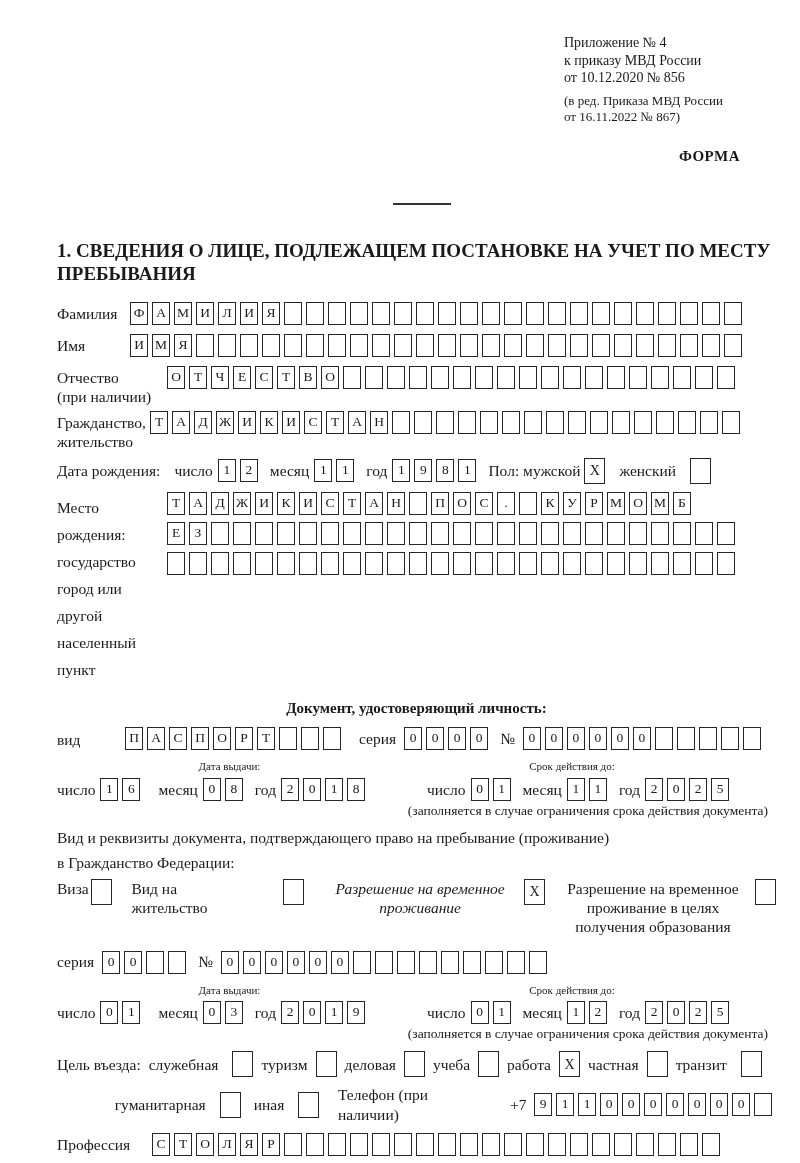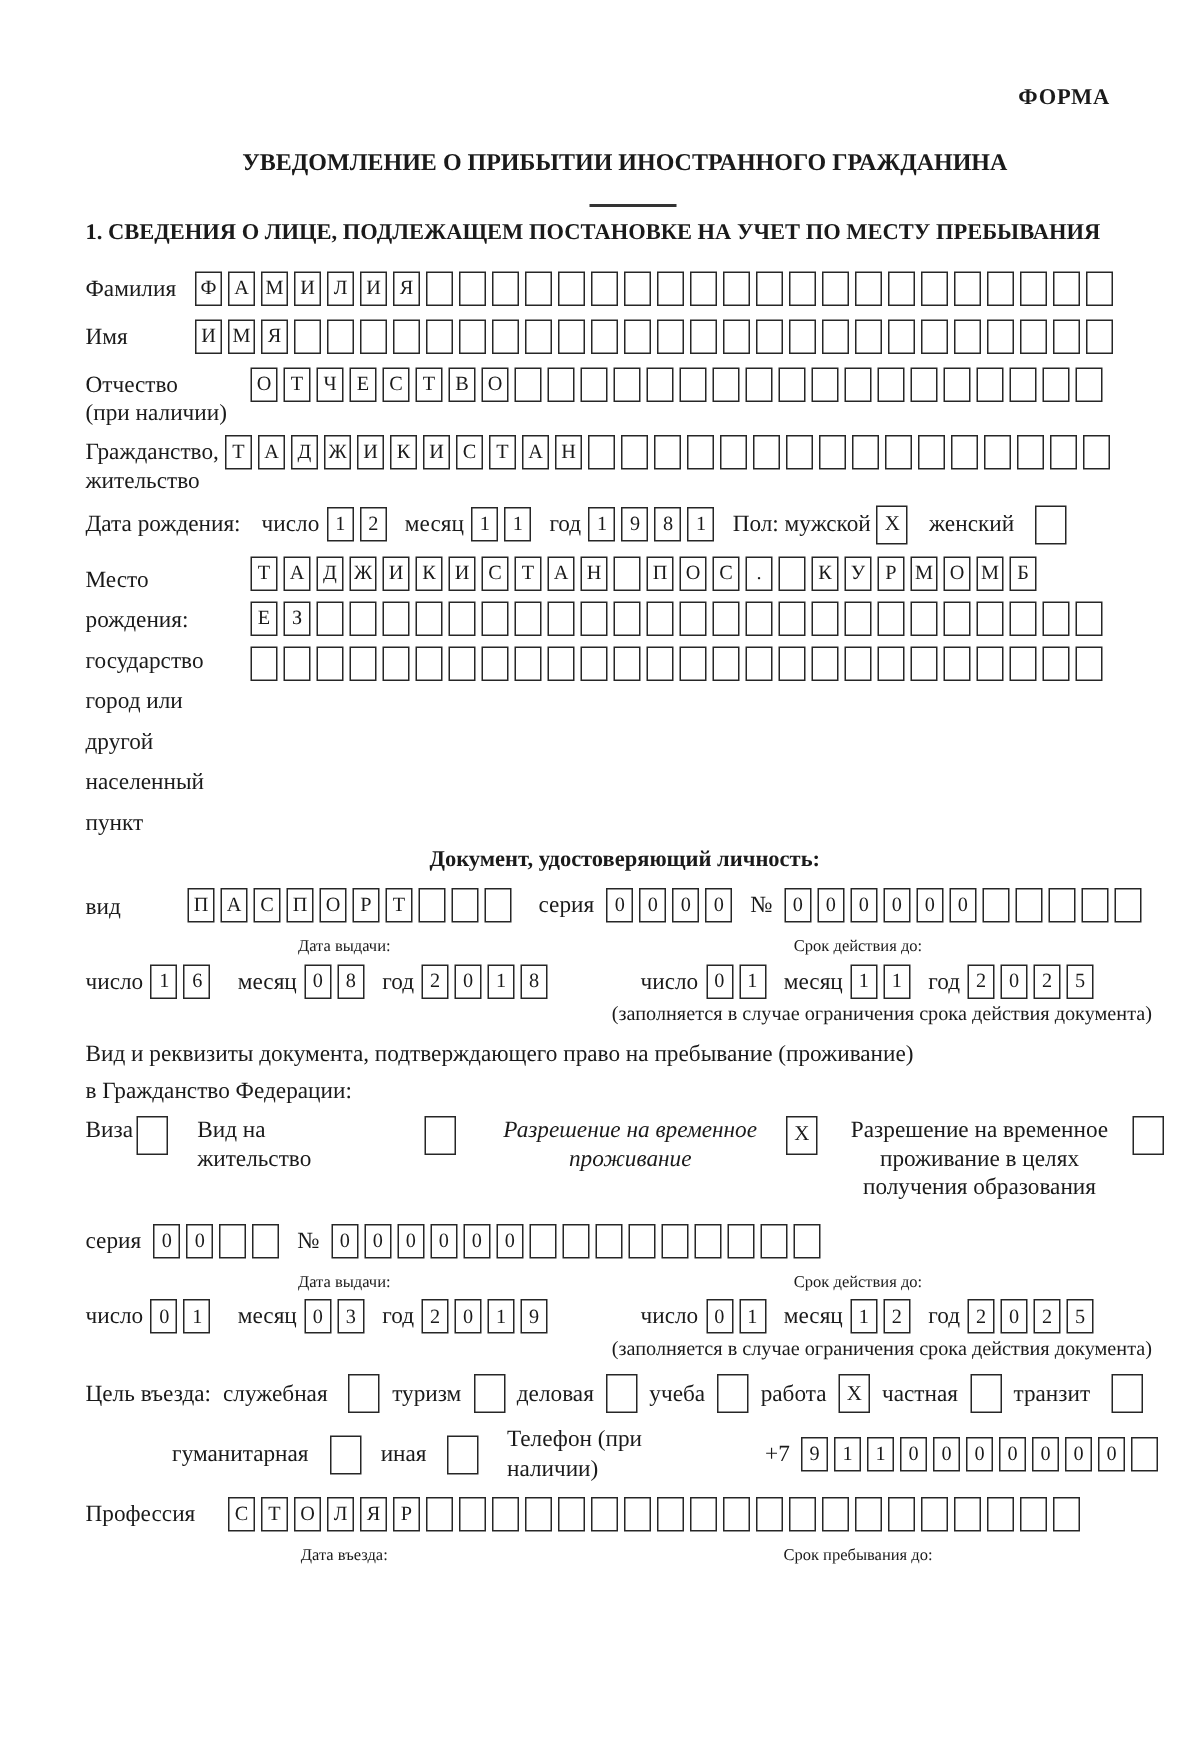--- a/index.html
+++ b/index.html
@@ -13,21 +13,21 @@
 
   
   .hdr-block{width:190px;margin-left:auto;margin-right:22px;font-size:14px;}
   .hdr-block .ln{white-space:nowrap;}
   .hdr-block .amend{font-size:13px;margin-top:6px;}
   .forma{font-weight:bold;text-align:right;margin:22px 36px 0 0;font-size:15px;letter-spacing:.5px;}
 
   
   .title{font-weight:bold;text-align:center;font-size:16px;margin-top:22px;line-height:1.55;}
   .title .blank{display:inline-block;width:58px;border-bottom:2px solid #333;height:14px;margin-left:10px;}
-  .sec-head{font-weight:bold;font-size:15px;}
+  .sec-head{font-weight:bold;font-size:19px;margin-top:26px;}
 
   
   .row{display:flex;align-items:flex-start;margin-top:9px;}
   .row .lab{flex:0 0 auto;padding-top:2px;}
   .boxes{display:flex;flex-wrap:nowrap;}
   .cell{
     flex:0 0 auto;width:16px;height:21px;border:1.5px solid #262626;
     margin-right:4px;display:inline-flex;align-items:center;justify-content:center;
     font-size:13.5px;background:#fff;
   }
@@ -52,24 +52,32 @@
 
   .opt{display:flex;align-items:flex-start;}
   .opt .olab{margin-right:8px;}
   .opt.center .olab{text-align:center;}
 </style>
 </head>
 <body>
 
 <div class="page">
 
+  <div class="hdr-block">
+    <div class="ln">Приложение № 4</div>
+    <div class="ln">к приказу МВД России</div>
+    <div class="ln">от 10.12.2020 № 856</div>
+    <div class="amend">
+      <div class="ln">(в ред. Приказа МВД России</div>
+      <div class="ln">от 16.11.2022 № 867)</div>
+    </div>
+  </div>
   <div class="forma">ФОРМА</div>
 
   <div class="title">
-    <div>УВЕДОМЛЕНИЕ О ПРИБЫТИИ ИНОСТРАННОГО ГРАЖДАНИНА</div>
     <div>
       <span class="blank"></span>
     </div>
   </div>
 
   <div class="sec-head">1. СВЕДЕНИЯ О ЛИЦЕ, ПОДЛЕЖАЩЕМ ПОСТАНОВКЕ НА УЧЕТ ПО МЕСТУ ПРЕБЫВАНИЯ</div>
 
   <div class="row" style="margin-top:16px;">
     <span class="lab w72">Фамилия</span>
     <span class="boxes">
@@ -333,21 +341,21 @@
           <span class="cell"></span>
           <span class="cell"></span>
           <span class="cell"></span>
           <span class="cell"></span>
           <span class="cell"></span>
           <span class="cell"></span>
         </span>
     </span>
   </div>
 
-  <div class="center-bold" style="margin-top:2px;">Документ, удостоверяющий личность:</div>
+  <div class="center-bold" style="margin-top:16px;">Документ, удостоверяющий личность:</div>
 
   <div class="row" style="align-items:center;">
     <span class="lab" style="width:68px;">вид</span>
     <span class="boxes">
         <span class="cell">П</span>
         <span class="cell">А</span>
         <span class="cell">С</span>
         <span class="cell">П</span>
         <span class="cell">О</span>
         <span class="cell">Р</span>

